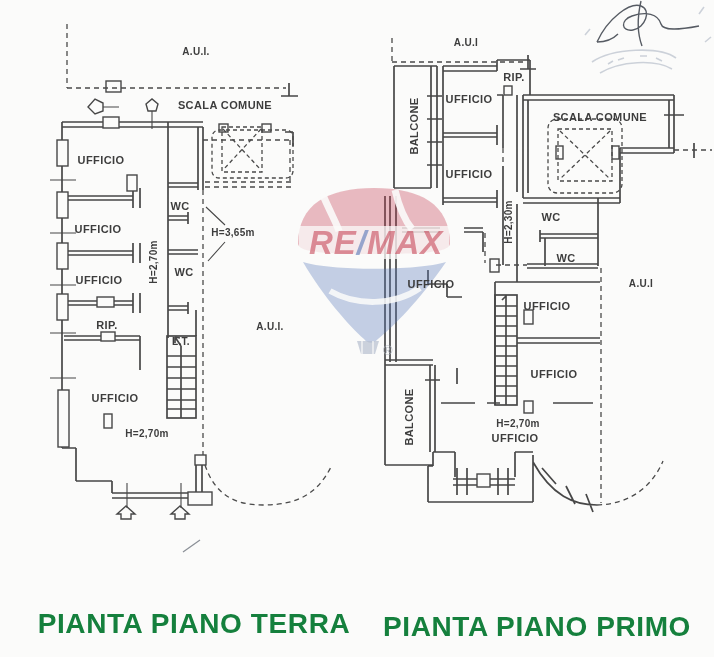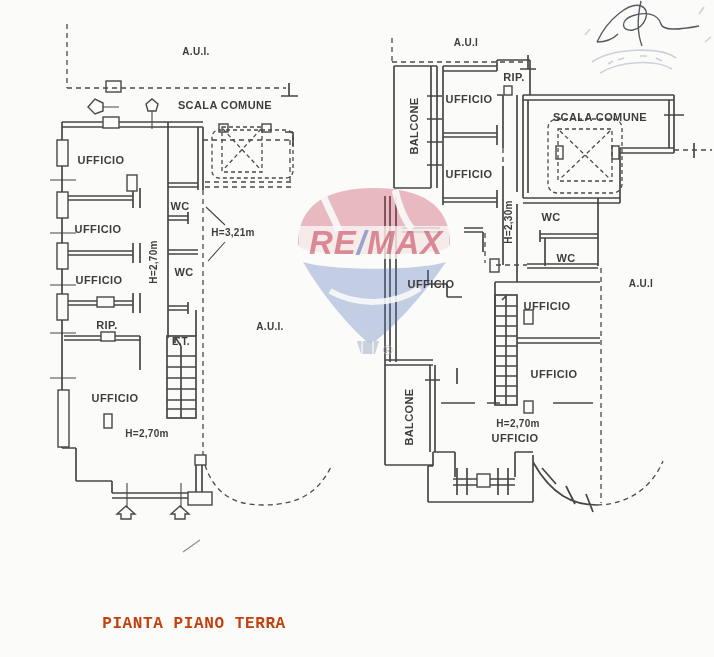--- a/index.html
+++ b/index.html
@@ -10,22 +10,22 @@
   #plansvg{position:absolute;left:0;top:0;}
   .lbl{
     position:absolute;transform:translate(-50%,-50%);
     font-family:"Liberation Sans",sans-serif;font-weight:700;color:#3d3d3d;
     font-size:11px;letter-spacing:.4px;white-space:nowrap;line-height:1;
   }
   .lbl-sm{font-size:10px;letter-spacing:.3px;}
   .vert{transform:translate(-50%,-50%) rotate(-90deg);}
   .plan-title{
     position:absolute;transform:translate(-50%,-50%);
-    font-size:16px;font-weight:700;letter-spacing:.6px;color:#c2410c;
-    font-family:Liberation Mono, monospace;white-space:nowrap;
+    font-size:28px;font-weight:700;letter-spacing:.6px;color:#15803d;
+    font-family:Liberation Sans, sans-serif;white-space:nowrap;
   }
 </style>
 </head>
 <body>
 
 <div id="page">
 
 <svg id="plansvg" width="714" height="657" viewBox="0 0 714 657">
 
   <g stroke="#474747" stroke-width="1.7" fill="none">
@@ -188,21 +188,21 @@
     <path d="M608,64 l5,-3 M618,60 l6,-2 M640,56 l7,0 M656,58 l6,3
              M699,14 l5,-7 M705,42 l6,-5 M585,35 l5,-6"></path>
   </g>
   <path d="M183,552 L200,540" stroke="#8a8f96" stroke-width="1.2" fill="none"></path>
 </svg>
 
 <div class="lbl lbl-sm" style="left:196px;top:52px">A.U.I.</div>
 <div class="lbl" style="left:225px;top:105px">SCALA COMUNE</div>
 <div class="lbl" style="left:101px;top:160px">UFFICIO</div>
 <div class="lbl" style="left:180px;top:206px">WC</div>
-<div class="lbl lbl-sm" style="left:233px;top:233px">H=3,21m</div>
+<div class="lbl lbl-sm" style="left:233px;top:233px">H=3,65m</div>
 <div class="lbl" style="left:98px;top:229px">UFFICIO</div>
 <div class="lbl lbl-sm vert" style="left:154px;top:262px">H=2,70m</div>
 <div class="lbl" style="left:184px;top:272px">WC</div>
 <div class="lbl" style="left:99px;top:280px">UFFICIO</div>
 <div class="lbl" style="left:107px;top:325px">RIP.</div>
 <div class="lbl lbl-sm" style="left:181px;top:342px">L.T.</div>
 <div class="lbl lbl-sm" style="left:270px;top:327px">A.U.I.</div>
 <div class="lbl" style="left:115px;top:398px">UFFICIO</div>
 <div class="lbl lbl-sm" style="left:147px;top:434px">H=2,70m</div>
 <div class="plan-title" style="left:194px;top:624px">PIANTA PIANO TERRA</div>
@@ -216,14 +216,15 @@
 <div class="lbl lbl-sm vert" style="left:509px;top:222px">H=2,30m</div>
 <div class="lbl" style="left:551px;top:217px">WC</div>
 <div class="lbl" style="left:566px;top:258px">WC</div>
 <div class="lbl" style="left:431px;top:284px">UFFICIO</div>
 <div class="lbl lbl-sm" style="left:641px;top:284px">A.U.I</div>
 <div class="lbl" style="left:547px;top:306px">UFFICIO</div>
 <div class="lbl" style="left:554px;top:374px">UFFICIO</div>
 <div class="lbl vert" style="left:409px;top:417px">BALCONE</div>
 <div class="lbl lbl-sm" style="left:518px;top:424px">H=2,70m</div>
 <div class="lbl" style="left:515px;top:438px">UFFICIO</div>
+<div class="plan-title" style="left:537px;top:627px">PIANTA PIANO PRIMO</div>
 
 </div>
 
 </body></html>

